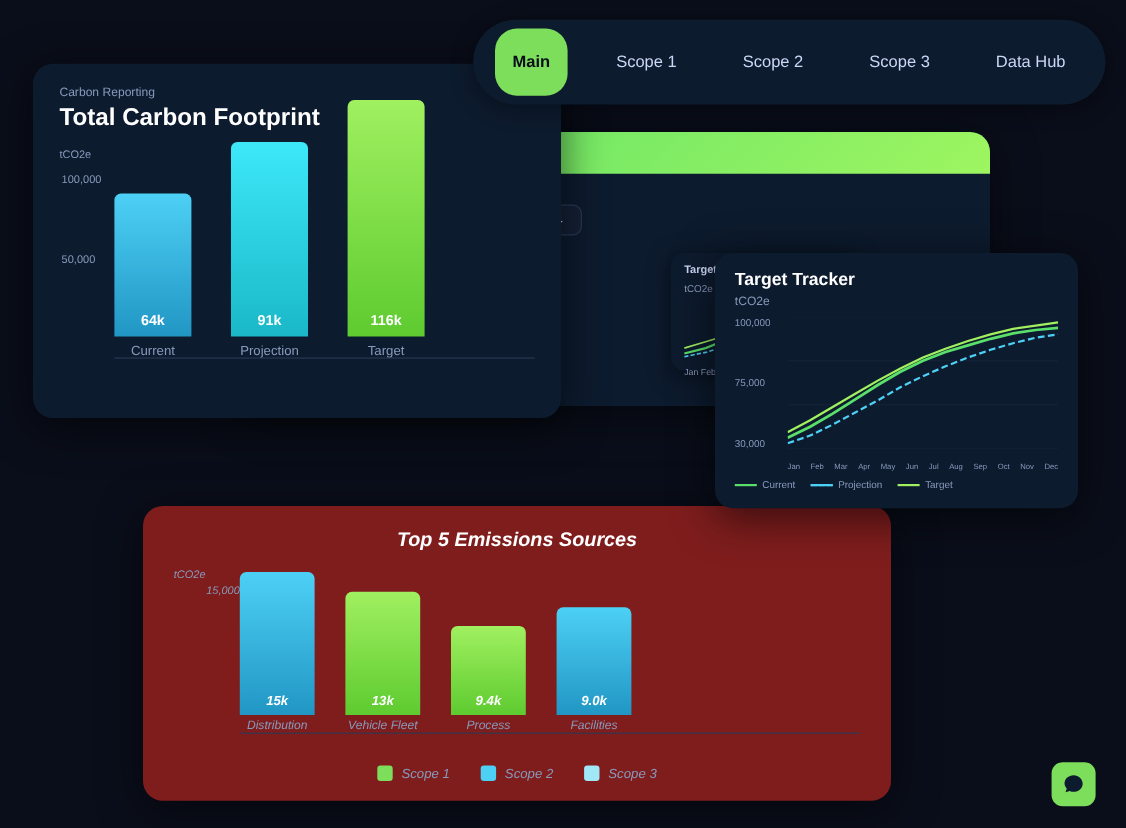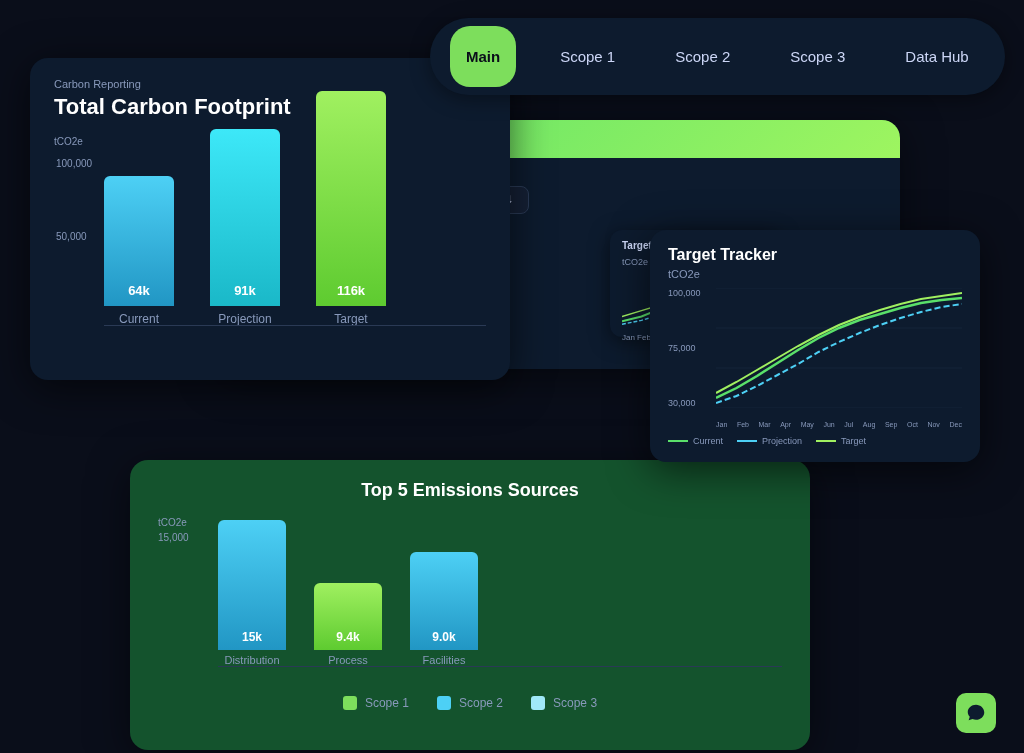--- a/index.html
+++ b/index.html
@@ -328,25 +328,26 @@
       color: #8899bb;
       font-size: 9px;
     }
 
     
     .emissions-card {
       position: absolute;
       top: 460px;
       left: 130px;
       width: 680px;
-      background: #14532d;
+      background: #7f1d1d;
       border-radius: 18px;
-      padding: 20px 28px 40px;
+      padding: 20px 28px 18px;
       box-shadow: 0 8px 40px rgba(0,0,0,0.5);
       z-index: 10;
+      font-style: italic;
     }
     .emissions-title {
       color: #fff;
       font-size: 18px;
       font-weight: 700;
       text-align: center;
       margin-bottom: 16px;
     }
     .emissions-chart {
       display: flex;
@@ -360,20 +361,21 @@
     .emissions-y-unit {
       color: #8899bb;
       font-size: 10px;
       margin-bottom: 4px;
     }
     .emissions-y-labels {
       display: flex;
       flex-direction: column;
       justify-content: space-between;
       height: 150px;
+      align-items: flex-end;
     }
     .emissions-y-label {
       color: #8899bb;
       font-size: 10px;
     }
     .emissions-bars-area {
       flex: 1;
       position: relative;
     }
     .emissions-bars {
@@ -402,21 +404,21 @@
       font-size: 12px;
       font-weight: 700;
     }
     .em-bar-name {
       color: #8899bb;
       font-size: 11px;
     }
     .em-bar-1 { background: linear-gradient(180deg, #4dd0f5, #2196c4); height: 130px; }
     .em-bar-2 { background: linear-gradient(180deg, #a0f060, #5ecb30); height: 112px; }
     .em-bar-3 { background: linear-gradient(180deg, #4dd0f5, #2196c4); height: 95px; }
-    .em-bar-4 { background: linear-gradient(180deg, #a0f060, #5ecb30); height: 67px; }
+    .em-bar-4 { background: linear-gradient(180deg, #a0f060, #5ecb30); height: 81px; }
     .em-bar-5 { background: linear-gradient(180deg, #4dd0f5, #2196c4); height: 98px; }
 
     .emissions-legend {
       display: flex;
       justify-content: center;
       gap: 28px;
       margin-top: 14px;
     }
     .em-legend-item {
       display: flex;
@@ -636,20 +638,26 @@
     </div>
     <div class="emissions-bars-area">
       <div class="emissions-bars">
         <div class="em-bar-group">
           <div class="em-bar em-bar-1">
             <span class="em-bar-val">15k</span>
           </div>
           <span class="em-bar-name">Distribution</span>
         </div>
         <div class="em-bar-group">
+          <div class="em-bar em-bar-2">
+            <span class="em-bar-val">13k</span>
+          </div>
+          <span class="em-bar-name">Vehicle Fleet</span>
+        </div>
+        <div class="em-bar-group">
           <div class="em-bar em-bar-4">
             <span class="em-bar-val">9.4k</span>
           </div>
           <span class="em-bar-name">Process</span>
         </div>
         <div class="em-bar-group">
           <div class="em-bar em-bar-5">
             <span class="em-bar-val">9.0k</span>
           </div>
           <span class="em-bar-name">Facilities</span>

